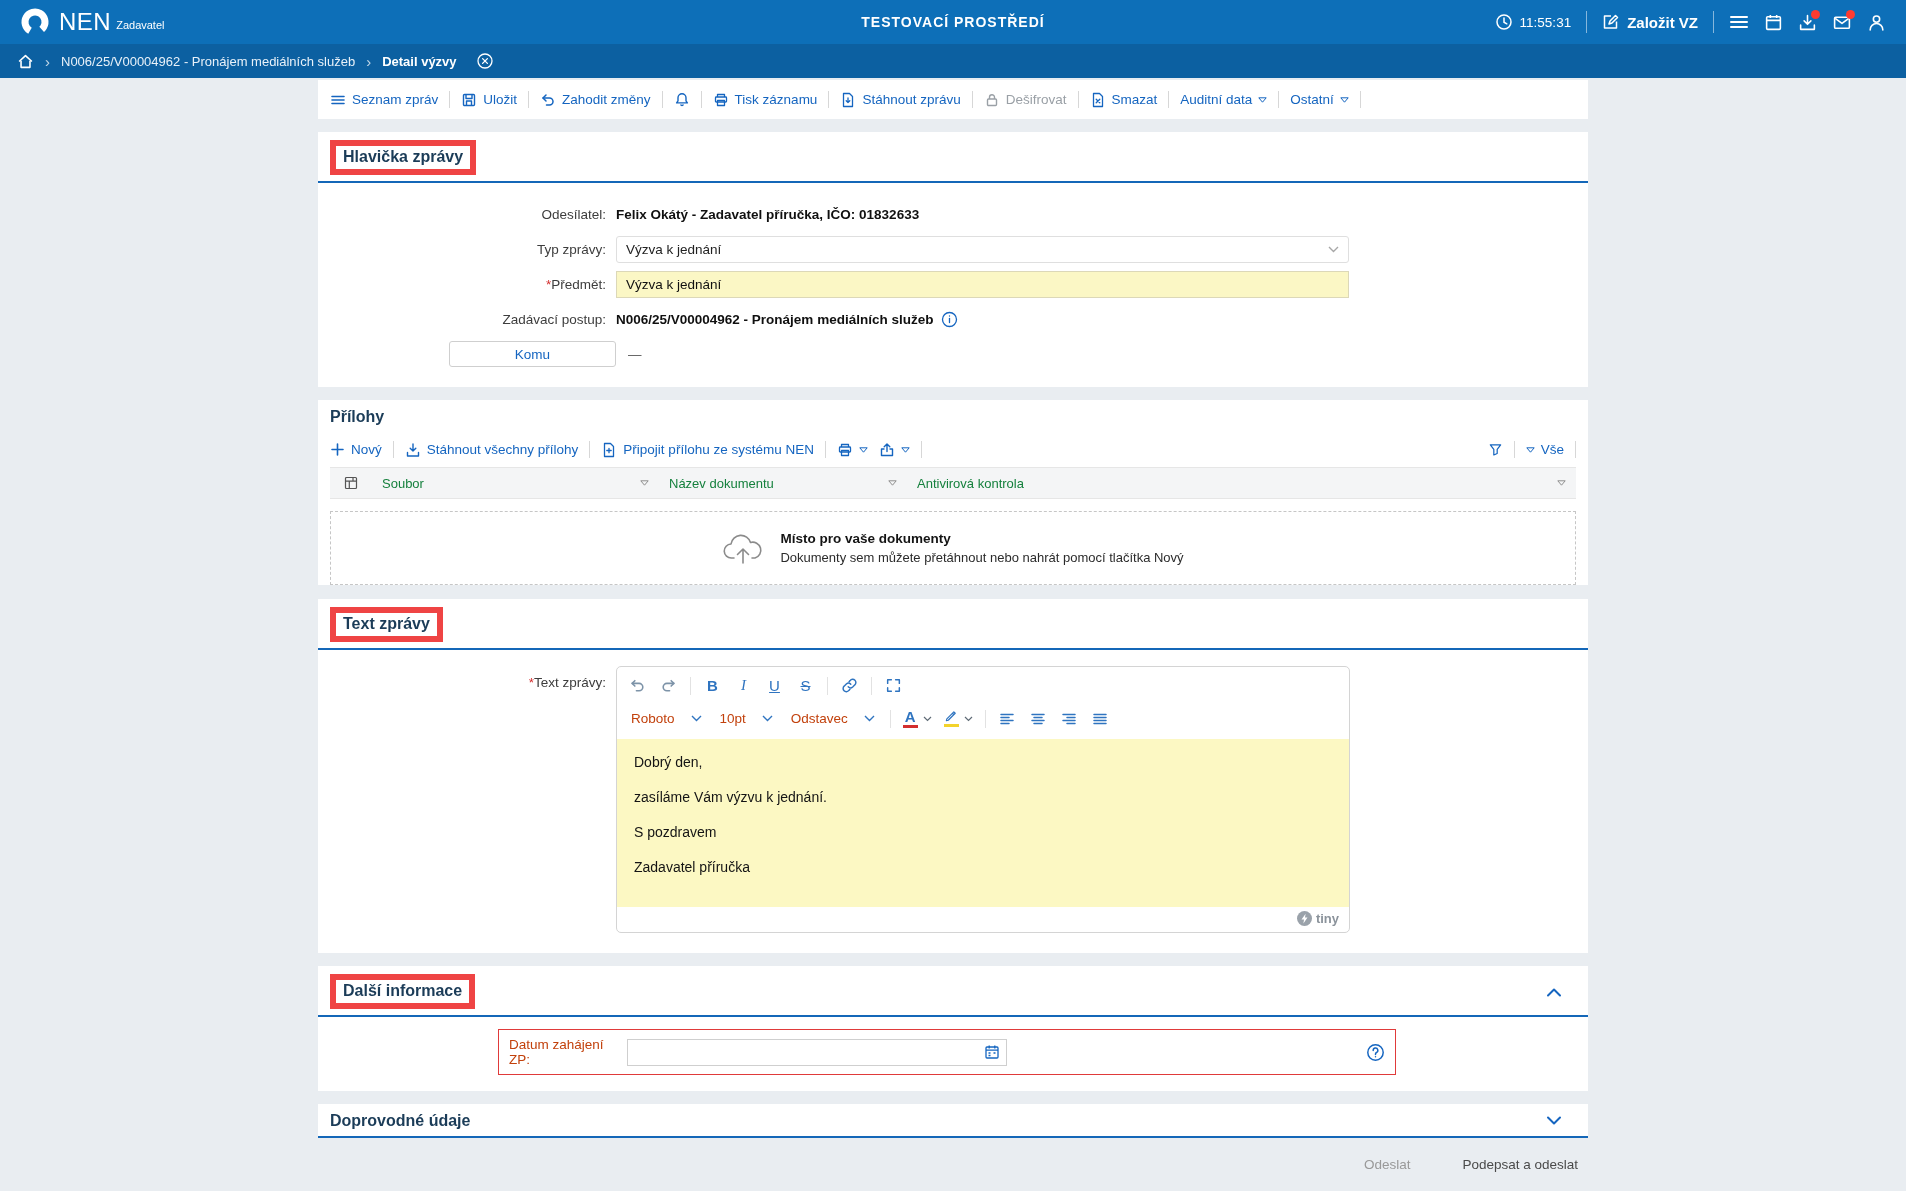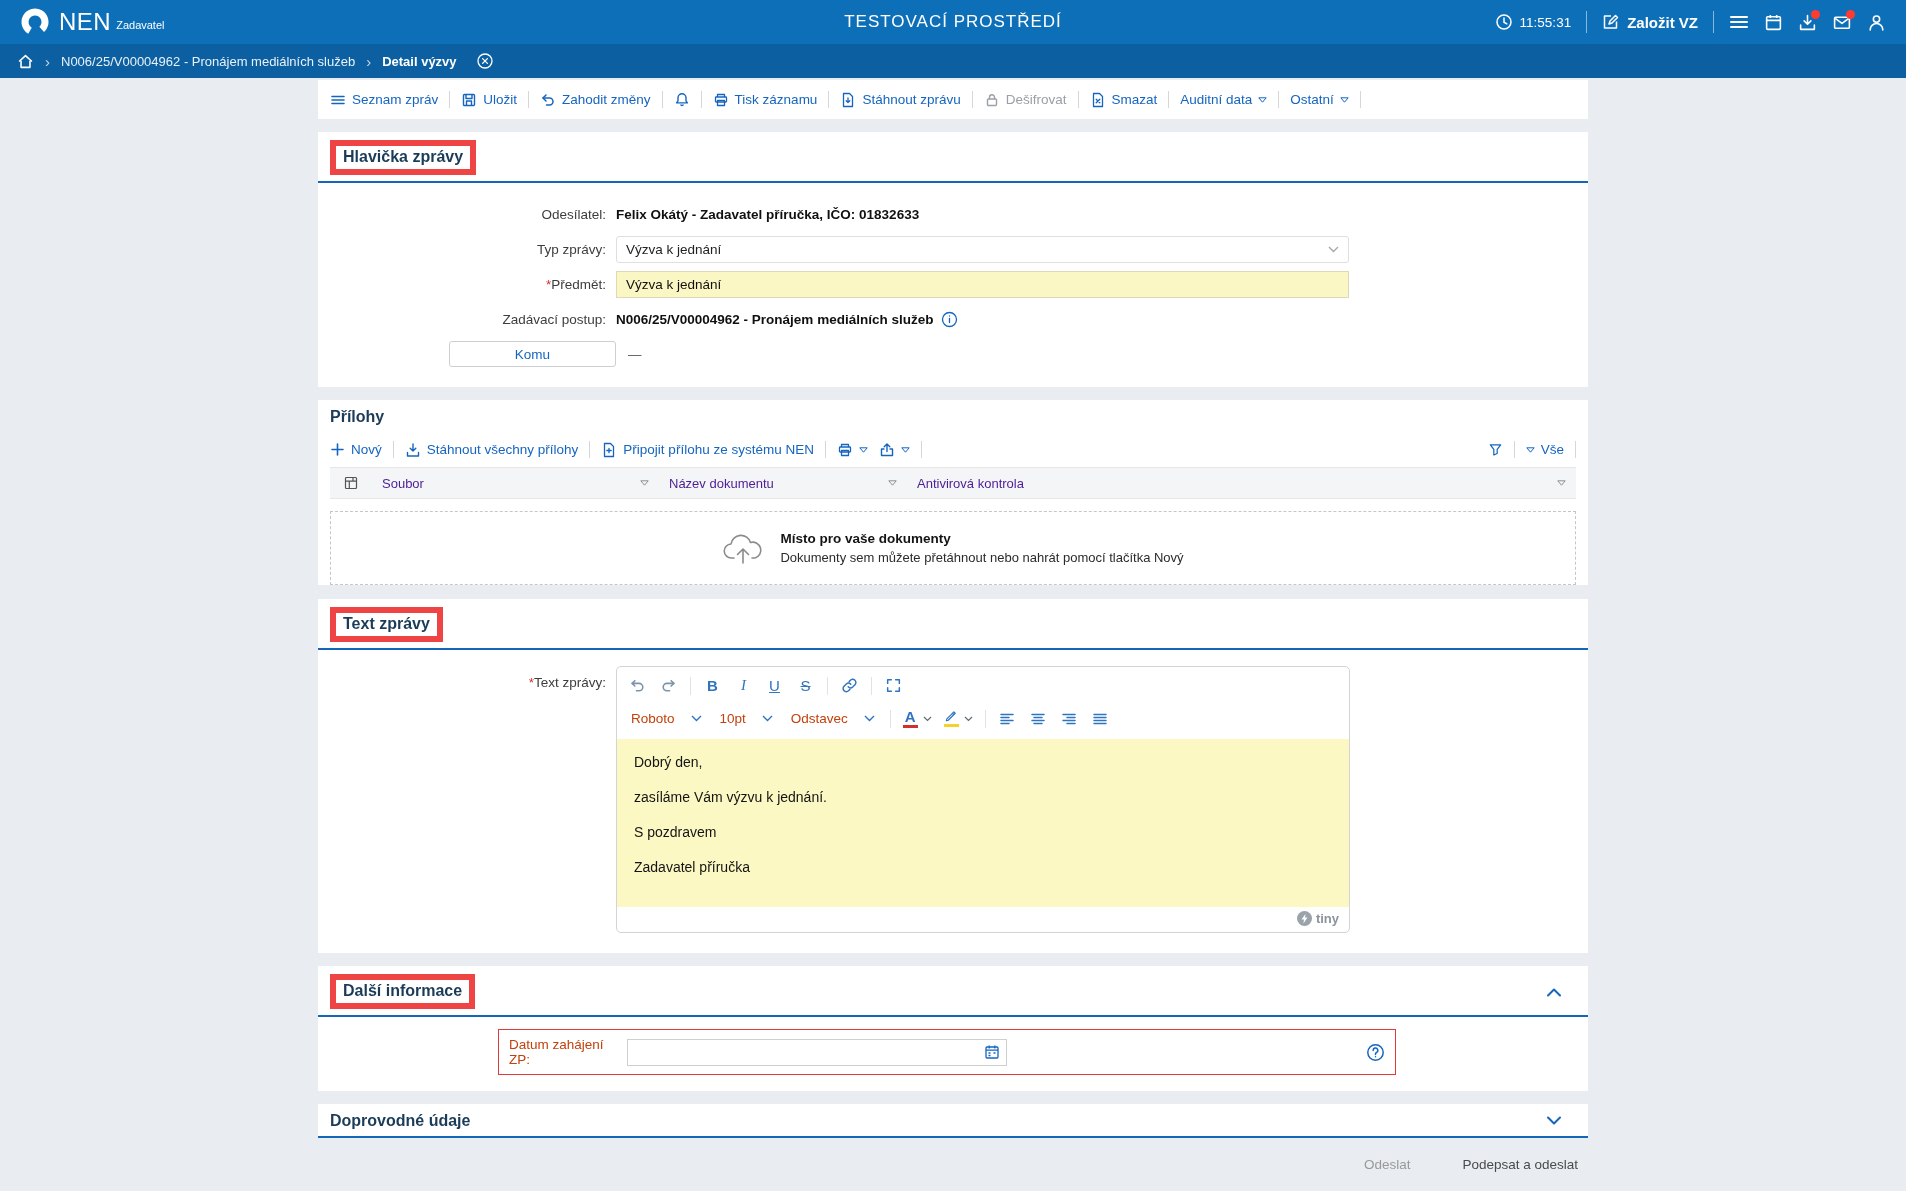--- a/index.html
+++ b/index.html
@@ -6,21 +6,21 @@
   html,body { width:1906px; height:1191px; }
   body { background:#e9edf1; font-family:"Liberation Sans",sans-serif; color:#222; font-size:13.5px; overflow:hidden; }
   svg { display:block; }
 
   
   .topbar { height:44px; background:#0d6fb8; display:flex; align-items:center; padding:0 20px; color:#fff; position:relative; }
   .brand { display:flex; align-items:center; gap:9px; }
   .brand-text { display:flex; align-items:flex-end; gap:5px; }
   .brand-name { font-size:24px; font-weight:normal; letter-spacing:.5px; line-height:.85; }
   .brand-sub { font-size:11px; padding-bottom:1px; }
-  .env-title { position:absolute; left:50%; transform:translateX(-50%); font-weight:normal; font-size:17px; letter-spacing:1px; }
+  .env-title { position:absolute; left:50%; transform:translateX(-50%); font-weight:bold; font-size:14px; letter-spacing:1px; }
   .topbar-right { margin-left:auto; display:flex; align-items:center; gap:15px; }
   .tb-group { display:flex; align-items:center; gap:7px; cursor:pointer; }
   .tb-sep { width:1px; height:22px; background:rgba(255,255,255,.5); }
   .tb-time { font-size:13.5px; }
   .tb-create { font-weight:bold; font-size:15px; }
   .badge-wrap { position:relative; cursor:pointer; }
   .badge-dot { position:absolute; top:-3px; right:-3px; width:9px; height:9px; border-radius:50%; background:#ff3b30; }
 
   
   .breadcrumb { height:34px; background:#0c60a1; display:flex; align-items:center; gap:11px; padding:0 17px; color:#e8f1f9; font-size:13px; }
@@ -55,21 +55,21 @@
   .select-box { width:733px; height:27px; border:1px solid #dfdfdf; border-radius:3px; background:#fff; display:flex; align-items:center; padding:0 9px; cursor:pointer; }
   .sel-caret { margin-left:auto; color:#a7a7a7; }
   .input-yellow { width:733px; height:27px; border:1px solid #dcd8b8; background:#fbf7c5; display:flex; align-items:center; padding:0 9px; color:#101010; cursor:text; }
   .komu-spacer { width:131px; flex:none; }
   .komu-btn { width:167px; height:26px; border:1px solid #cfcfcf; border-radius:3px; background:#fff; color:#1565c0; display:flex; align-items:center; justify-content:center; cursor:pointer; }
   .komu-dash { margin-left:12px; color:#555; }
 
   
   .att-toolbar { display:flex; align-items:center; gap:11px; padding:9px 12px 7px; color:#1565c0; }
   .att-spacer { flex:1; }
-  .att-table-head { display:flex; align-items:stretch; height:32px; background:#f4f5f6; border-top:1px solid #e6e6e6; border-bottom:1px solid #e6e6e6; margin:2px 12px 0; color:#4c1d95; font-size:13px; }
+  .att-table-head { display:flex; align-items:stretch; height:32px; background:#f4f5f6; border-top:1px solid #e6e6e6; border-bottom:1px solid #e6e6e6; margin:2px 12px 0; color:#15803d; font-size:13px; }
   .th { display:flex; align-items:center; justify-content:space-between; padding:0 10px; }
   .th-icon { width:42px; display:flex; align-items:center; justify-content:center; color:#555; cursor:pointer; }
   .th-soubor { width:287px; }
   .th-nazev { width:248px; }
   .th-anti { flex:1; }
   .fcaret { color:#8f8f8f; cursor:pointer; }
   .empty-drop { border:1px dashed #c6c6c6; margin:12px 12px 14px; height:74px; display:flex; align-items:center; justify-content:center; gap:16px; color:#6e6e6e; }
   .empty-title { font-weight:bold; font-size:13.5px; margin-bottom:4px; color:#141414; }
   .empty-sub { font-size:13px; color:#2b2b2b; }
 

